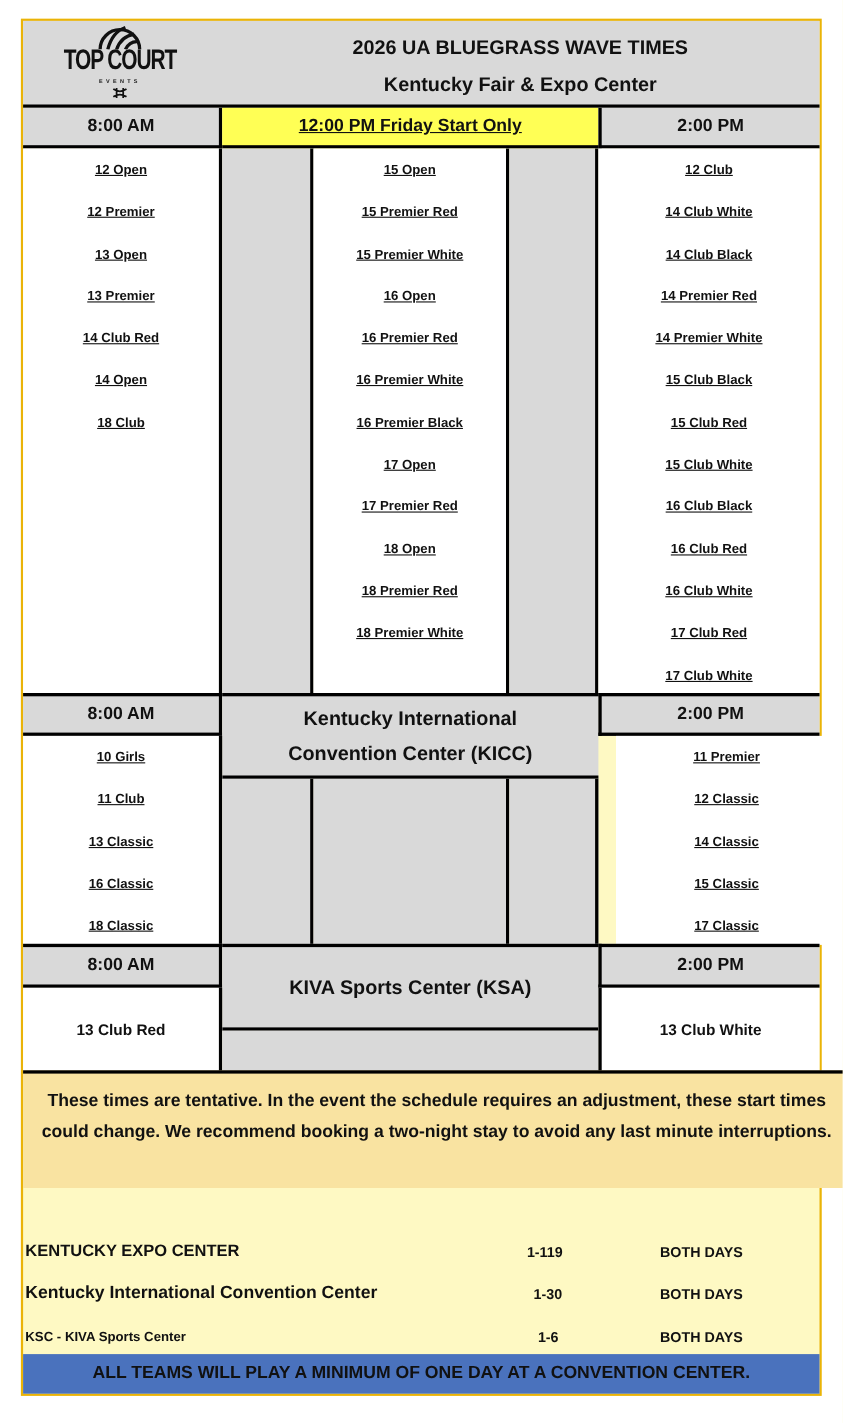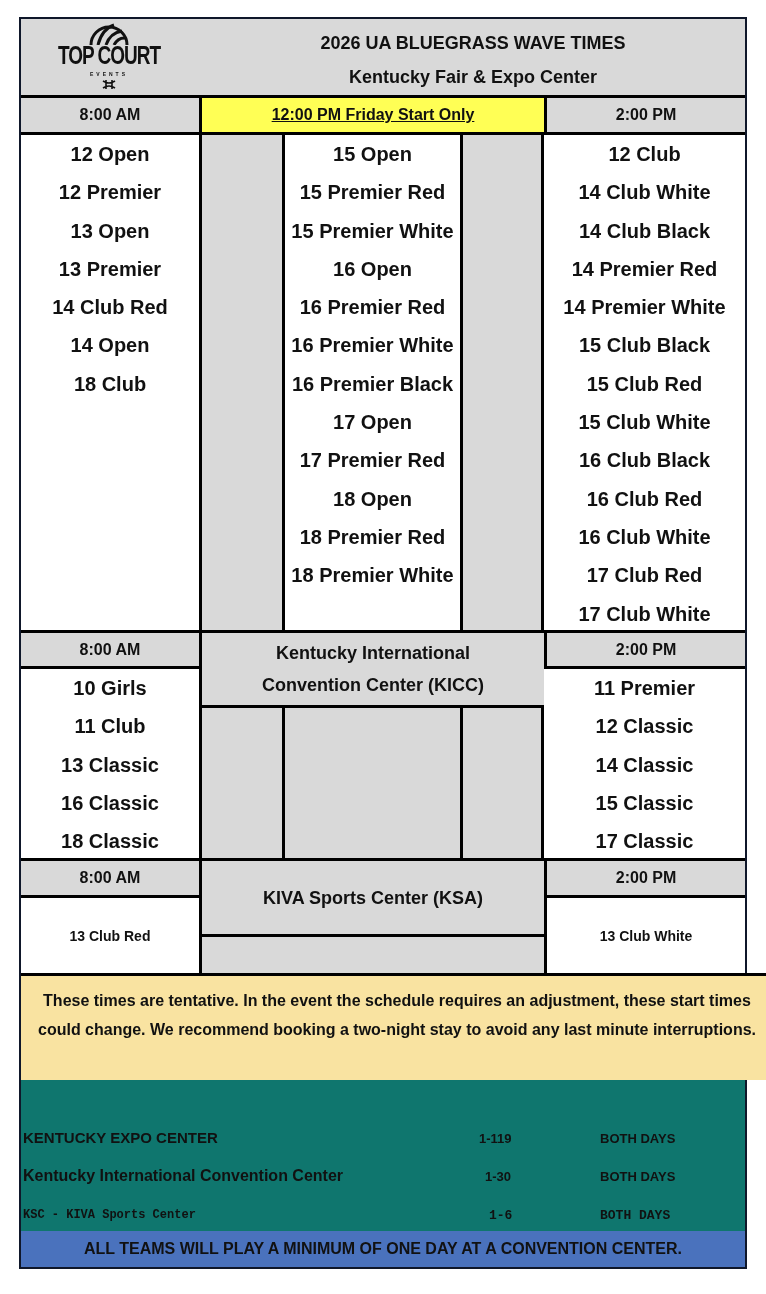--- a/index.html
+++ b/index.html
@@ -1,34 +1,34 @@
 <!DOCTYPE html>
 <html><head>
 <meta charset="utf-8">
 <style>
   html, body { margin: 0; padding: 0; background: #ffffff; }
   body { width: 766px; height: 1294px; position: relative; font-family: "Liberation Sans", "DejaVu Sans", sans-serif; color: #111; }
-  .sheet { position: absolute; left: 19px; top: 17px; width: 728px; height: 1252px; border: 2px solid #0f172a; box-sizing: border-box; background: #0f766e; }
+  .sheet { position: absolute; left: 19px; top: 17px; width: 728px; height: 1252px; border: 2px solid #eab308; box-sizing: border-box; background: #fef9c3; }
   .abs { position: absolute; box-sizing: border-box; }
   .gray { background: #d9d9d9; }
   .yellow { background: #ffff55; }
   .white { background: #ffffff; }
   .notice { background: #f9e3a1; }
   .blue { background: #4a72bd; }
   .bt { border-top: 3px solid #000; }
   .bb { border-bottom: 3px solid #000; }
   .bl { border-left: 3px solid #000; }
   .br { border-right: 3px solid #000; }
   .center { display: flex; align-items: center; justify-content: center; text-align: center; }
   .title1 { font-size: 18px; font-weight: bold; }
   .title2 { font-size: 18px; font-weight: bold; }
   .time { font-size: 16px; font-weight: bold; }
   .venue { font-size: 18px; font-weight: bold; line-height: 32px; align-items: center; }
   .list { display: flex; flex-direction: column; align-items: center; }
-  .list span { height: 38.3px; line-height: 38.3px; font-size: 20px; font-weight: bold; white-space: nowrap; }
+  .list span { height: 38.3px; line-height: 38.3px; font-size: 12px; font-weight: bold; white-space: nowrap; text-decoration: underline; }
   .u { text-decoration: underline; }
   .note { font-size: 16px; font-weight: bold; line-height: 29px; text-align: center; padding: 0 8px; }
   .fac { font-size: 15px; font-weight: bold; }
   .facsm { font-size: 13px; font-weight: bold; }
   .logo { display: flex; flex-direction: column; align-items: center; }
 </style>
 </head>
 <body>
 
 <div class="sheet">
@@ -118,21 +118,21 @@
       <span>10 Girls</span>
       <span>11 Club</span>
       <span>13 Classic</span>
       <span>16 Classic</span>
       <span>18 Classic</span>
     </div>
   </div>
   <div class="abs gray br" style="left:181px;top:689px;width:83px;height:151px;"></div>
   <div class="abs gray br" style="left:264px;top:689px;width:178px;height:151px;"></div>
   <div class="abs gray br" style="left:442px;top:689px;width:81px;height:151px;"></div>
-  <div class="abs white" style="left:523px;top:650px;width:201px;height:190px;">
+  <div class="abs white" style="left:539px;top:650px;width:201px;height:190px;">
     <div class="list">
       <span>11 Premier</span>
       <span>12 Classic</span>
       <span>14 Classic</span>
       <span>15 Classic</span>
       <span>17 Classic</span>
     </div>
   </div>
 
   <div class="abs gray center time bt br bb" style="left:0;top:839px;width:181px;height:40px;">8:00 AM</div>
@@ -153,21 +153,21 @@
     <div class="abs" style="left:0;top:0;width:724px;height:38px;">
       <div class="abs fac" style="left:2px;top:11px;">KENTUCKY EXPO CENTER</div>
       <div class="abs facsm" style="left:458px;top:13px;">1-119</div>
       <div class="abs facsm" style="left:579px;top:13px;">BOTH DAYS</div>
     </div>
     <div class="abs" style="left:0;top:38px;width:724px;height:38px;">
       <div class="abs fac" style="left:2px;top:11px;font-size:16px;">Kentucky International Convention Center</div>
       <div class="abs facsm" style="left:464px;top:13px;">1-30</div>
       <div class="abs facsm" style="left:579px;top:13px;">BOTH DAYS</div>
     </div>
-    <div class="abs" style="left:0;top:76px;width:724px;height:38px;font-family:Liberation Mono, monospace;">
+    <div class="abs" style="left:0;top:76px;width:724px;height:38px;">
       <div class="abs" style="left:2px;top:14px;font-size:12px;font-weight:bold;">KSC - KIVA Sports Center</div>
       <div class="abs facsm" style="left:468px;top:14px;">1-6</div>
       <div class="abs facsm" style="left:579px;top:14px;">BOTH DAYS</div>
     </div>
   </div>
 
   <div class="abs blue center" style="left:0;top:1212px;width:724px;height:36px;font-size:16px;font-weight:bold;color:#111;">ALL TEAMS WILL PLAY A MINIMUM OF ONE DAY AT A CONVENTION CENTER.</div>
 </div>
 
 </body></html>

